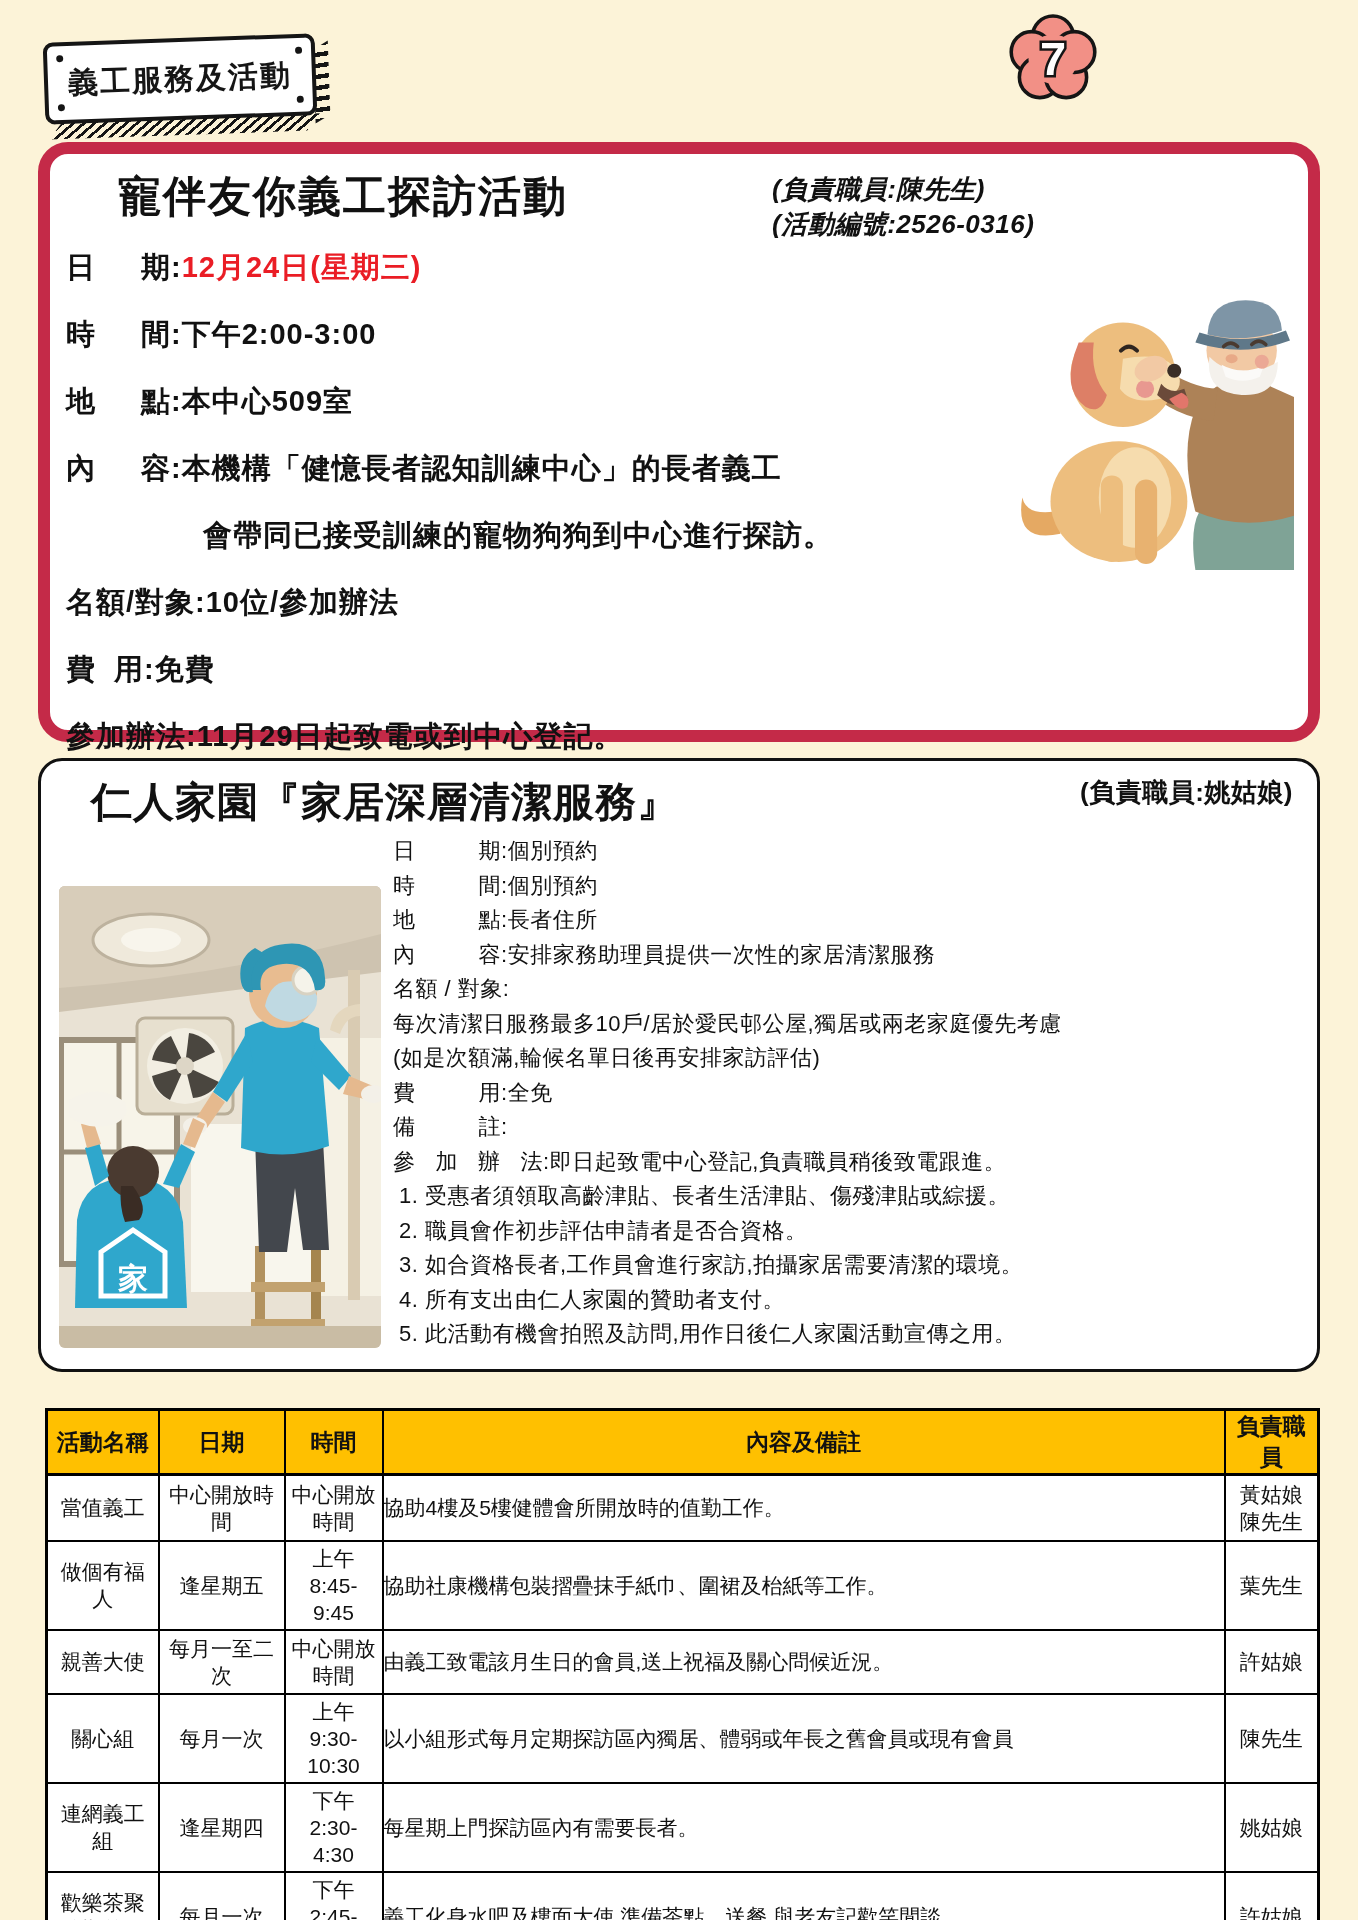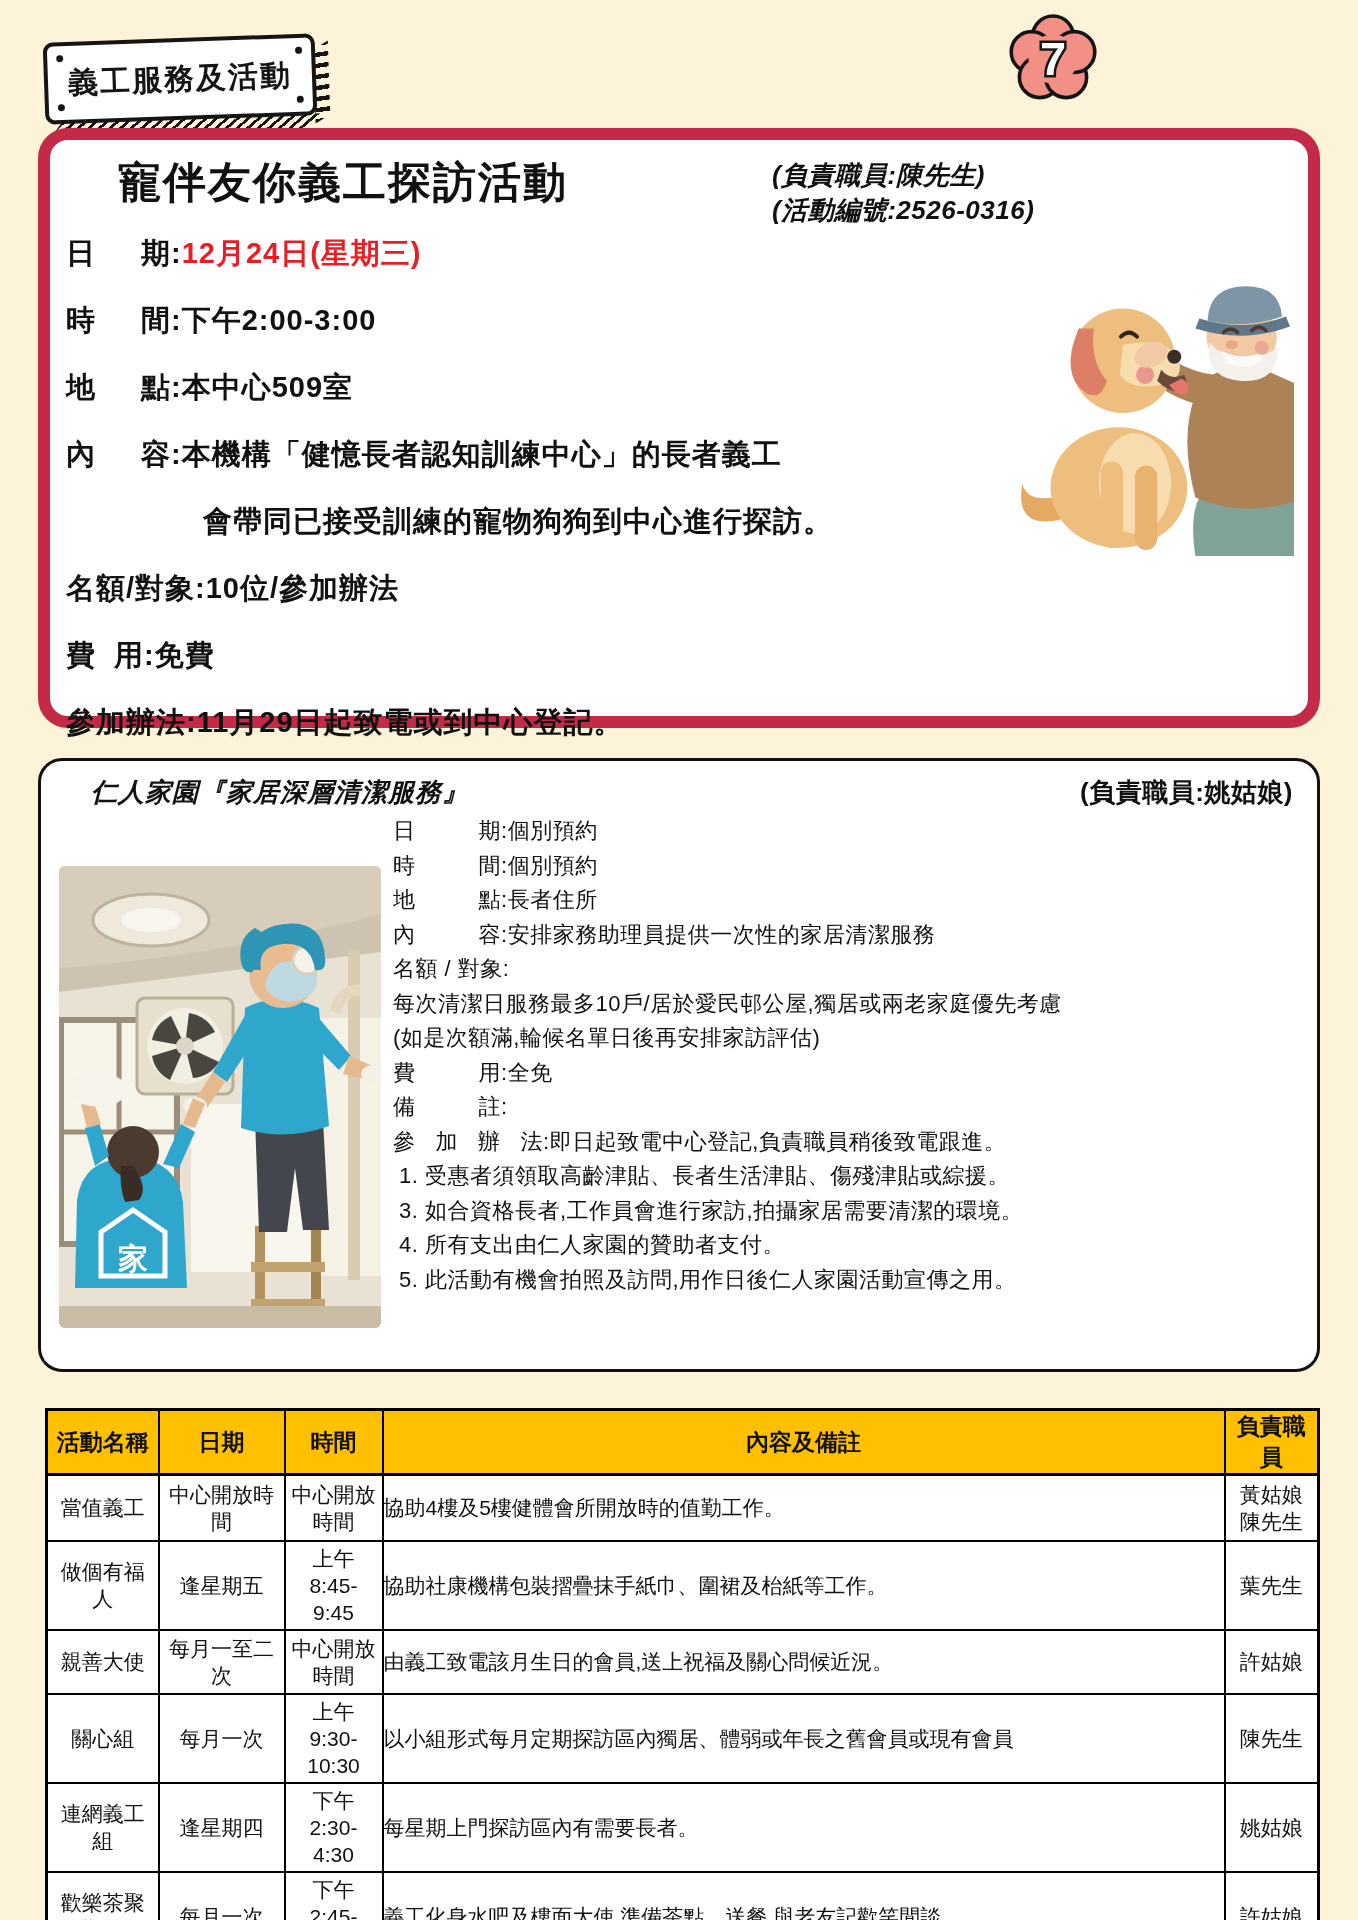--- a/index.html
+++ b/index.html
@@ -30,21 +30,21 @@
   .badge-face .dot { position:absolute; width:7px; height:7px; background:#151515; border-radius:50%; }
   .dot-tl{ left:9px; top:9px; } .dot-tr{ right:9px; top:9px; }
   .dot-bl{ left:9px; bottom:9px; } .dot-br{ right:9px; bottom:9px; }
   .badge-title { font-size:30px; font-weight:800; color:#151515; letter-spacing:2px; }
 
   
   .flower { position:absolute; left:1006px; top:12px; width:94px; height:94px; }
 
   
   .box1 {
-    position:absolute; left:38px; top:128px; width:1282px; height:600px;
+    position:absolute; left:38px; top:142px; width:1282px; height:600px;
     background:#fff; border:12px solid #C42A48; border-radius:30px;
     padding:14px 20px 0 16px;
   }
   .a1-title { margin-left:52px; font-size:43px; font-weight:900; color:#111; letter-spacing:2px; }
   .a1-notes { position:absolute; left:722px; top:18px; font-size:26px; font-weight:700; color:#111; line-height:35px; letter-spacing:0.5px;font-style:italic; }
   .a1-body { margin-top:22px; position:relative; z-index:2; }
   .a1-row { font-size:29px; font-weight:700; color:#111; margin-bottom:27px; letter-spacing:1px; }
   .lbl { display:inline-block; text-align:justify; text-align-last:justify; vertical-align:bottom; }
   .w105 { width:105px; }
   .w78  { width:78px; }
@@ -53,21 +53,21 @@
   .a1-cont2 { margin-left:137px; }
   .a1-illustration { position:absolute; right:14px; top:102px; width:322px; height:316px; z-index:1; }
 
   
   .box2 {
     position:absolute; left:38px; top:758px; width:1282px; height:614px;
     background:#fff; border:3px solid #111; border-radius:24px;
     padding:14px 18px 0 18px;
   }
   .a2-head { display:flex; justify-content:space-between; align-items:flex-start; padding:0 6px 0 32px; }
-  .a2-title { font-size:26px; font-weight:900; color:#111; letter-spacing:1px;font-style:italic; }
+  .a2-title { font-size:41px; font-weight:900; color:#111; letter-spacing:1px; }
   .a2-note { font-size:26px; font-weight:700; color:#111; letter-spacing:0.5px; }
   .a2-body { display:flex; margin-top:4px; }
   .a2-photo-wrap { flex:none; width:322px; height:462px; margin-top:52px; border-radius:6px; overflow:hidden; }
   .a2-col { margin-left:12px; font-size:22px; font-weight:400; color:#111; line-height:34.5px; letter-spacing:0.5px; }
   .a2-col .lbl2 { display:inline-block; width:108px; text-align:justify; text-align-last:justify; vertical-align:bottom; }
   .a2-col .lbl4 { display:inline-block; width:150px; text-align:justify; text-align-last:justify; vertical-align:bottom; }
   .a2-note-item { padding-left:6px; }
 
   
   .sched {
@@ -281,20 +281,21 @@
         <div>
           <span class="lbl2">費用</span><span>:</span><span>全免</span>
         </div>
         <div>
           <span class="lbl2">備註</span><span>:</span>
         </div>
         <div>
           <span class="lbl4">參加辦法</span><span>:</span><span>即日起致電中心登記,負責職員稍後致電跟進。</span>
         </div>
         <div class="a2-note-item">1. 受惠者須領取高齡津貼、長者生活津貼、傷殘津貼或綜援。</div>
+        <div class="a2-note-item">2. 職員會作初步評估申請者是否合資格。</div>
         <div class="a2-note-item">3. 如合資格長者,工作員會進行家訪,拍攝家居需要清潔的環境。</div>
         <div class="a2-note-item">4. 所有支出由仁人家園的贊助者支付。</div>
         <div class="a2-note-item">5. 此活動有機會拍照及訪問,用作日後仁人家園活動宣傳之用。</div>
       </div>
     </div>
   </div>
 
   <table class="sched">
     <colgroup>
         <col class="c0">

